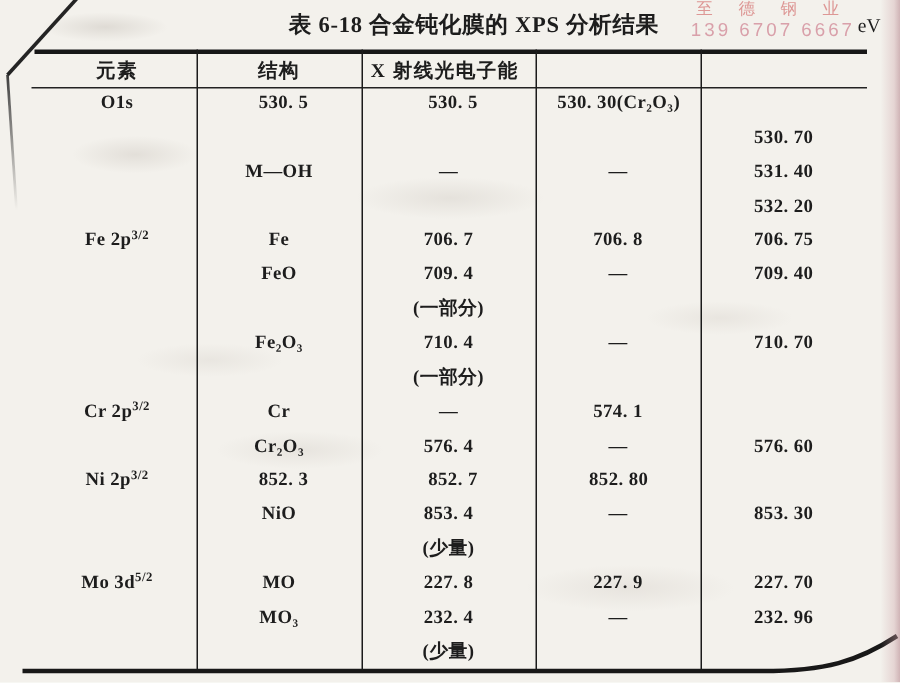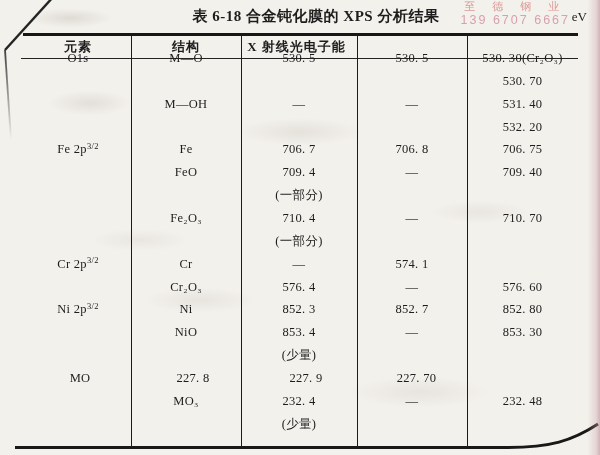--- a/index.html
+++ b/index.html
@@ -32,21 +32,21 @@
   }
   .artifacts{position:absolute;left:0;top:0;pointer-events:none;}
   .tbl{position:absolute;left:25px;top:33px;width:553px;height:414px;}
   .topline{position:absolute;top:0;left:-2px;right:0;height:2.6px;background:#171717;}
   .headline{position:absolute;top:24.6px;left:-4px;right:0;height:1.4px;background:#222;}
   .vline{position:absolute;top:0;bottom:0;width:1.3px;background:#1b1b1b;}
   .v1{left:106px;} .v2{left:216px;} .v3{left:332px;} .v4{left:442px;}
   .hrow{position:absolute;top:2.6px;left:0;right:0;height:22px;display:flex;}
   .hcell{display:flex;align-items:center;justify-content:center;
     font-weight:bold;font-size:13px;letter-spacing:1px;}
-  .rows{position:absolute;top:14px;left:0;right:0;}
+  .rows{position:absolute;top:24px;left:0;right:0;font-weight:bold;}
   .row{display:flex;height:22.87px;}
   .cell{display:flex;align-items:center;justify-content:center;
     font-size:12.5px;letter-spacing:.3px;white-space:pre;}
   .w0{width:106px;} .w1{width:110px;} .w2{width:116px;} .w3{width:110px;} .w4{width:111px;}
   .sup{font-size:8.5px;vertical-align:6px;line-height:0;transform:translateY(-4px);display:inline-block;}
 </style>
 </head>
 <body>
 
 <div class="page">
@@ -82,21 +82,20 @@
       <div class="hcell w4">X 射线光电子能</div>
     </div>
     <div class="headline"></div>
     <div class="vline v1"></div>
     <div class="vline v2"></div>
     <div class="vline v3"></div>
     <div class="vline v4"></div>
     <div class="rows">
         <div class="row">
           <div class="cell w0"><span>O1s</span></div>
-          <div class="cell w1"><span>M—O</span></div>
           <div class="cell w2"><span>530. 5</span></div>
           <div class="cell w3"><span>530. 5</span></div>
           <div class="cell w4"><span>530. 30(Cr₂O₃)</span></div>
         </div>
         <div class="row">
           <div class="cell w0"><span></span></div>
           <div class="cell w1"><span></span></div>
           <div class="cell w2"><span></span></div>
           <div class="cell w3"><span></span></div>
           <div class="cell w4"><span>530. 70</span></div>
@@ -158,51 +157,51 @@
         </div>
         <div class="row">
           <div class="cell w0"><span></span></div>
           <div class="cell w1"><span>Cr₂O₃</span></div>
           <div class="cell w2"><span>576. 4</span></div>
           <div class="cell w3"><span>—</span></div>
           <div class="cell w4"><span>576. 60</span></div>
         </div>
         <div class="row">
           <div class="cell w0"><span>Ni 2p</span><span class="sup">3/2</span></div>
-          <div class="cell w1"><span>Ni</span></div>
           <div class="cell w2"><span>852. 3</span></div>
           <div class="cell w3"><span>852. 7</span></div>
           <div class="cell w4"><span>852. 80</span></div>
         </div>
         <div class="row">
           <div class="cell w0"><span></span></div>
           <div class="cell w1"><span>NiO</span></div>
           <div class="cell w2"><span>853. 4</span></div>
           <div class="cell w3"><span>—</span></div>
           <div class="cell w4"><span>853. 30</span></div>
         </div>
         <div class="row">
           <div class="cell w0"><span></span></div>
           <div class="cell w1"><span></span></div>
           <div class="cell w2"><span>(少量)</span></div>
           <div class="cell w3"><span></span></div>
           <div class="cell w4"><span></span></div>
         </div>
         <div class="row">
+          <div class="cell w0"><span>Mo 3d</span><span class="sup">5/2</span></div>
           <div class="cell w1"><span>MO</span></div>
           <div class="cell w2"><span>227. 8</span></div>
           <div class="cell w3"><span>227. 9</span></div>
           <div class="cell w4"><span>227. 70</span></div>
         </div>
         <div class="row">
           <div class="cell w0"><span></span></div>
           <div class="cell w1"><span>MO₃</span></div>
           <div class="cell w2"><span>232. 4</span></div>
           <div class="cell w3"><span>—</span></div>
-          <div class="cell w4"><span>232. 48</span></div>
+          <div class="cell w4"><span>232. 96</span></div>
         </div>
         <div class="row">
           <div class="cell w0"><span></span></div>
           <div class="cell w1"><span></span></div>
           <div class="cell w2"><span>(少量)</span></div>
           <div class="cell w3"><span></span></div>
           <div class="cell w4"><span></span></div>
         </div>
       </div>
   </div>

